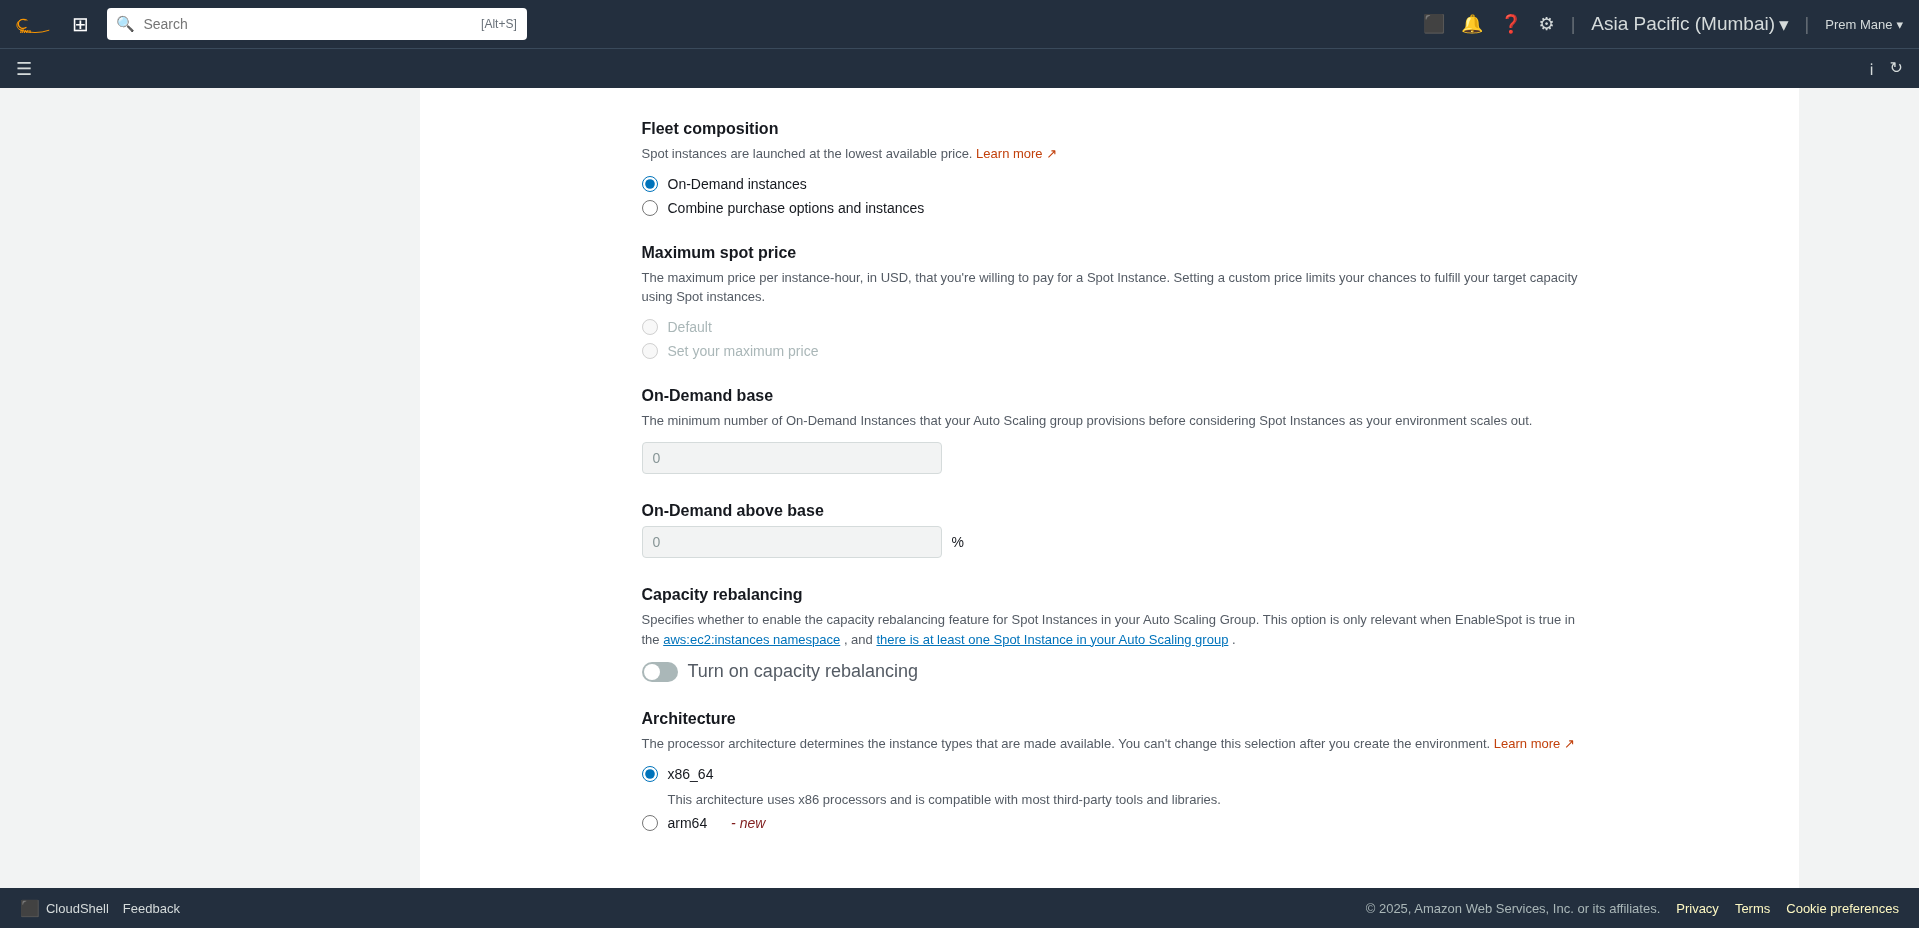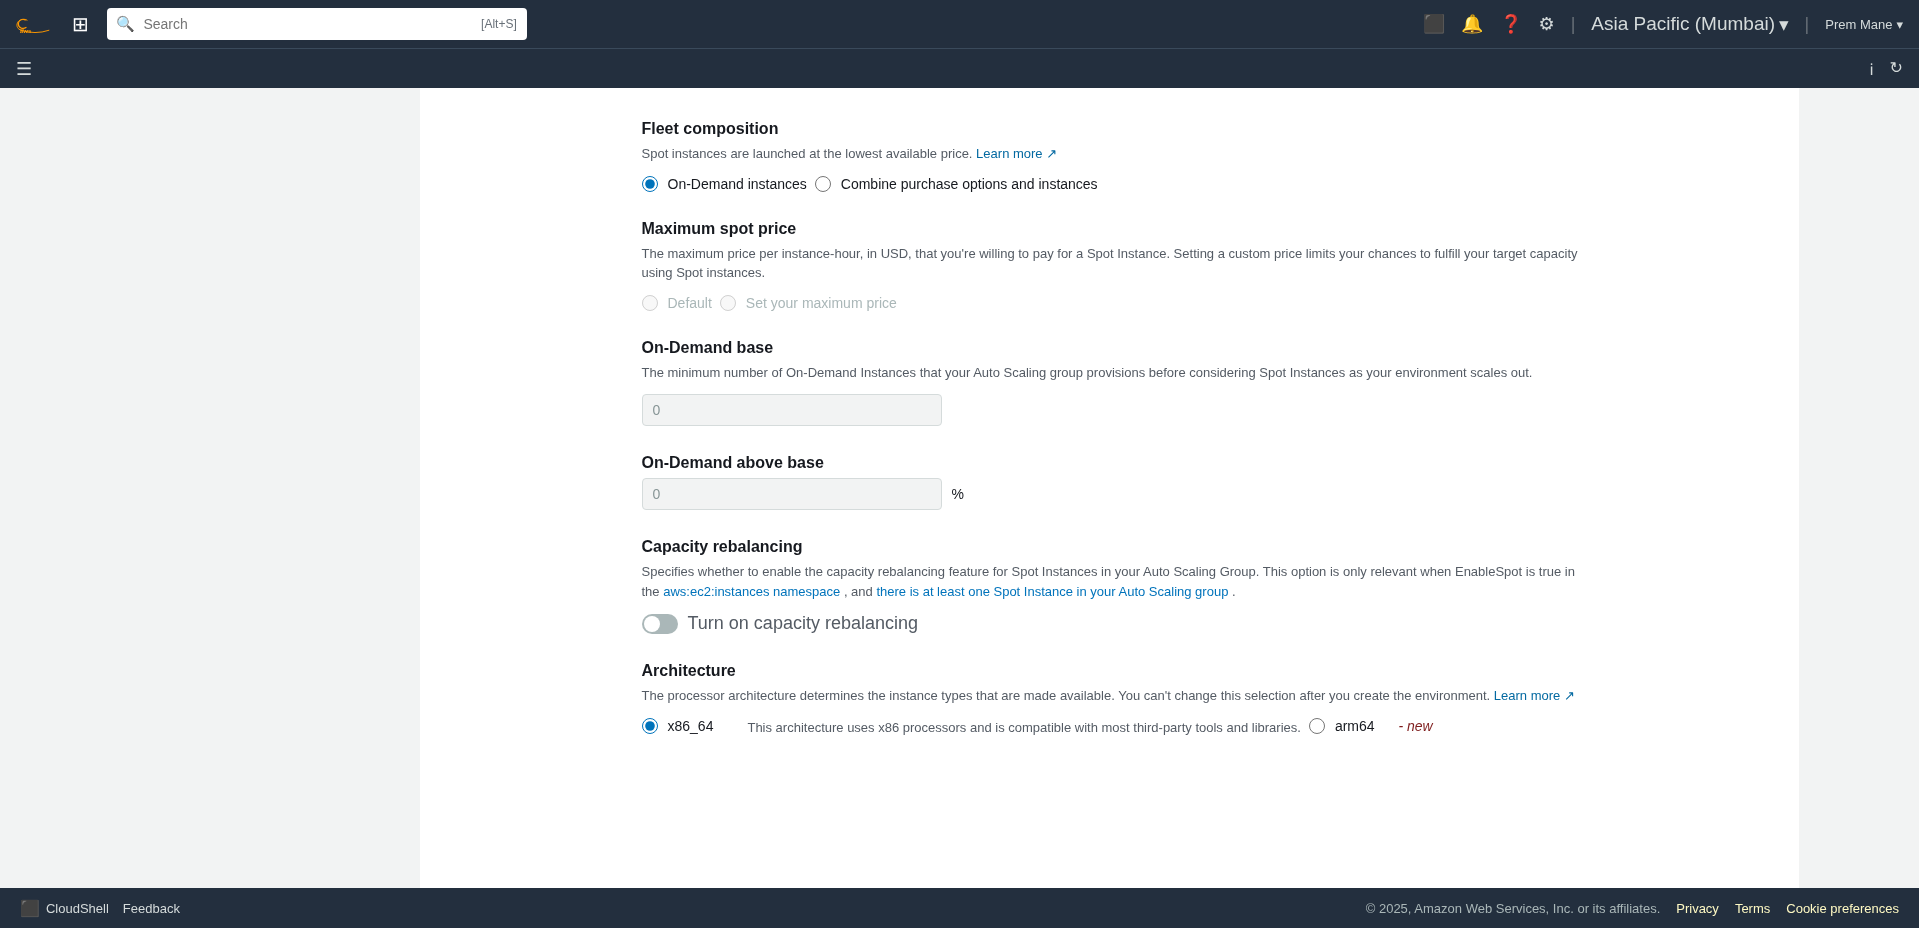--- a/index.html
+++ b/index.html
@@ -71,24 +71,24 @@
     }
 
     
     .section { margin-bottom: 28px; }
     .section-title {
       font-size: 16px; font-weight: 700; color: #16191f; margin-bottom: 6px;
     }
     .section-desc {
       font-size: 13px; color: #545b64; margin-bottom: 12px; line-height: 1.5;
     }
-    .section-desc a { color: #0369a1; text-decoration: none; }
-
-    
-    .radio-group { display: flex; flex-direction: row; gap: 8px; }
+    .section-desc a { color: #c2410c; text-decoration: none; }
+
+    
+    .radio-group { display: flex; flex-direction: column; gap: 8px; }
     .radio-label {
       display: flex; align-items: center; gap: 10px; font-size: 14px; cursor: pointer;
     }
     .radio-label input[type="radio"] { width: 16px; height: 16px; accent-color: #0073bb; cursor: pointer; }
     .radio-label.disabled { color: #aab7b8; cursor: default; }
     .radio-label.disabled input { cursor: default; }
 
     
     .input-row { display: flex; align-items: center; gap: 10px; }
     .form-input {
@@ -105,21 +105,21 @@
       position: relative; cursor: pointer; flex-shrink: 0;
     }
     .toggle-knob {
       width: 16px; height: 16px; background: #fff; border-radius: 50%;
       position: absolute; top: 2px; left: 2px; transition: left 0.15s;
     }
     .toggle-label { font-size: 18px; color: #545b64; }
 
     
     .cap-desc { font-size: 13px; color: #545b64; line-height: 1.5; margin-bottom: 12px; }
-    .cap-desc span.link { color: #0073bb; }
+    .cap-desc span.link { color: #0073bb; text-decoration: underline; }
 
     
     .arch-sub { font-size: 13px; color: #545b64; margin-left: 26px; margin-top: 2px; }
     .arch-new { color: #7f1d1d; font-style: italic; }
 
     
     .footer {
       background: #232f3e;
       height: 40px;
       display: flex; align-items: center;

